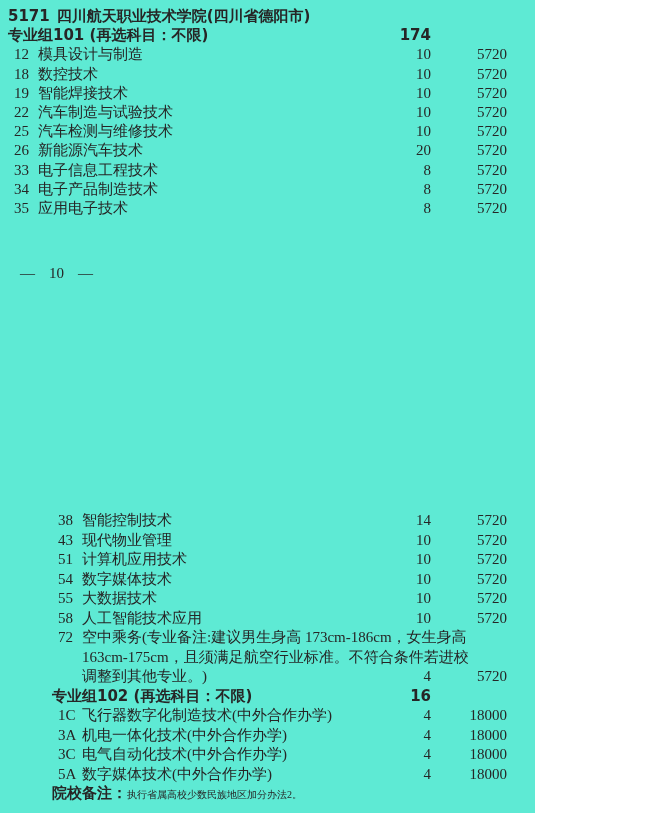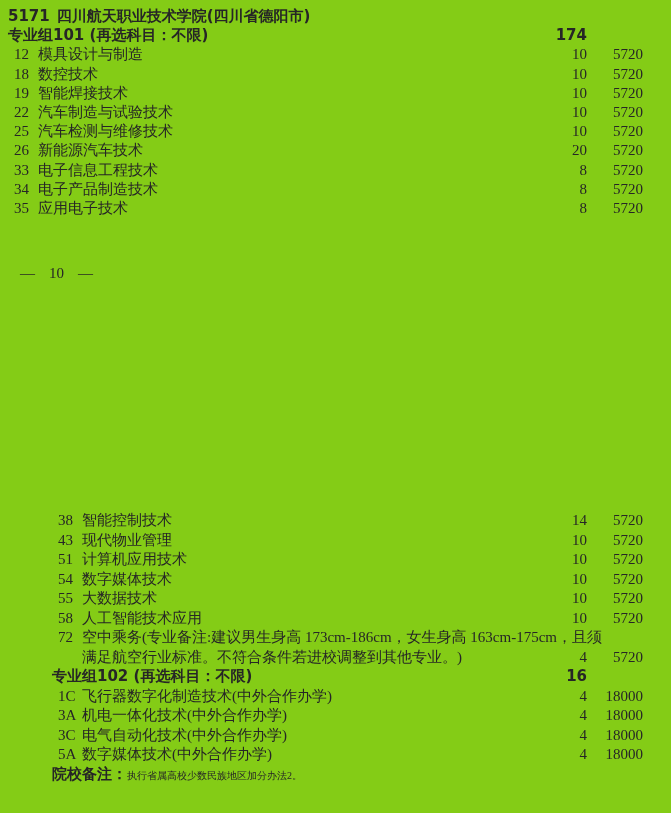--- a/index.html
+++ b/index.html
@@ -1,20 +1,20 @@
 <!DOCTYPE html>
 <html><head>
 <meta charset="utf-8">
 <style>
   html, body { margin: 0; padding: 0; background: #ffffff; }
   .doc {
     position: relative;
-    width: 671px;
+    width: 535px;
     height: 813px;
-    background: #84cc16;
+    background: #5eead4;
     color: #262626;
     font-family: "Liberation Serif", "DejaVu Serif", serif;
     font-size: 15px;
     overflow: hidden;
   }
   .block { position: absolute; left: 0; right: 0; }
   .block1 { top: 7px;  line-height: 19.2px; }
   .block2 { top: 511px; line-height: 19.5px; margin-left: 44px; }
 
   .line { position: relative; }
@@ -31,21 +31,21 @@
   .row { padding-left: 38px; text-indent: -24px; }
   .row .code { display: inline-block; width: 24px; text-indent: 0; }
 
   .quota, .fee {
     position: absolute;
     bottom: 0;
     text-align: right;
     text-indent: 0;
     line-height: inherit;
   }
-  .quota { right: 84px; width: 70px; }
+  .quota { right: 104px; width: 70px; }
   .fee   { right: 28px; width: 62px; }
   .hdr .quota { font-family: inherit; }
 
   .row-multiline { padding-right: 56px; }
 
   .pagenum {
     position: absolute;
     top: 264px;
     left: 20px;
     line-height: 19px;

